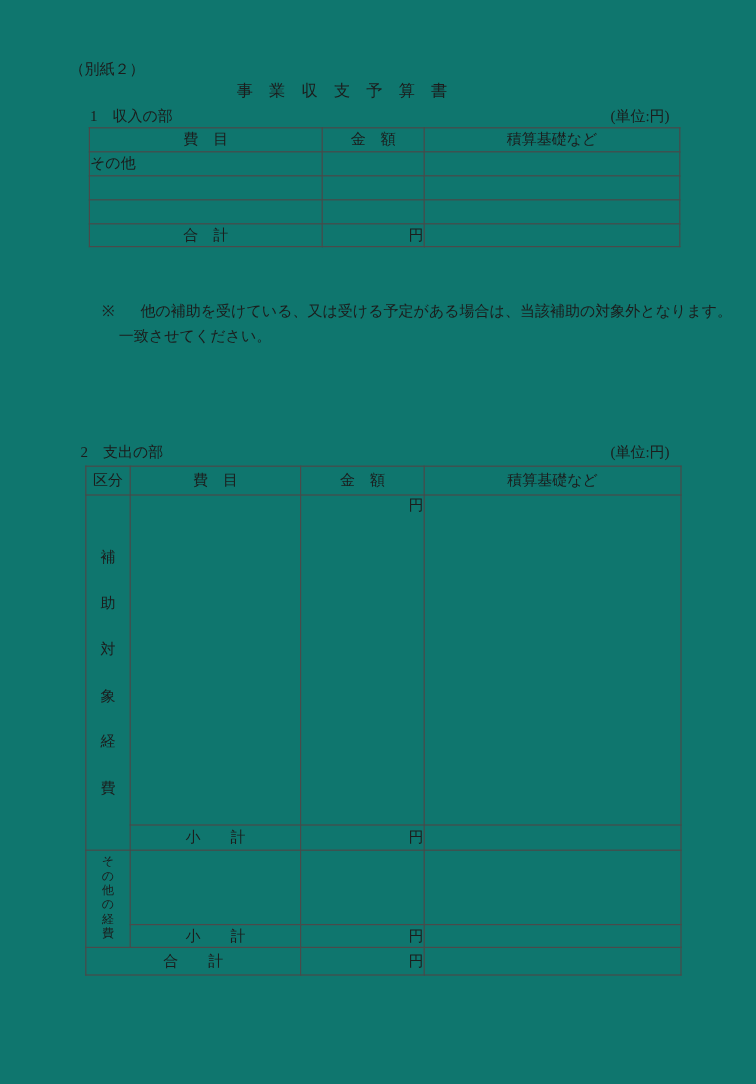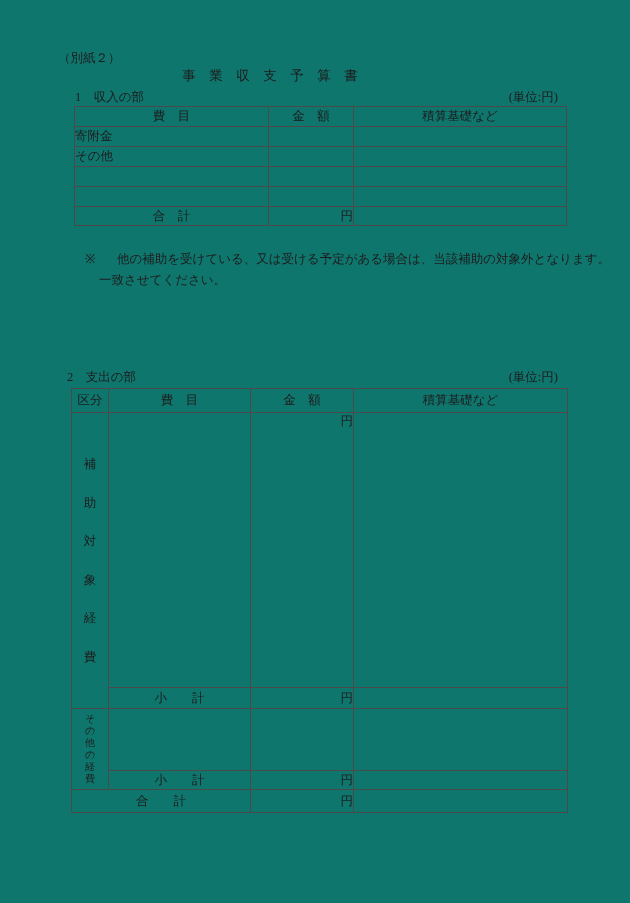--- a/index.html
+++ b/index.html
@@ -7,21 +7,21 @@
     position: relative;
     width: 630px; height: 903px;
     background: #0f766e;
     color: #1c1c1c;
     font-family: "Liberation Serif", "DejaVu Serif", serif;
     overflow: hidden;
   }
   .abs { position: absolute; }
 
   .attachment-label { left:58px; top:50px; font-size:12.5px; }
-  .doc-title { left:1px; top:67px; width:538px; text-align:center; font-size:13.5px; }
+  .doc-title { left:16px; top:67px; width:538px; text-align:center; font-size:13.5px; }
 
   .sec-heading { font-size:12.5px; }
   .unit-label { font-size:12.5px; }
   .income-heading { left:75px; top:89px; }
   .income-unit { right:72px; top:89px; }
   .expense-heading { left:67px; top:369px; }
   .expense-unit { right:72px; top:369px; }
 
   table.sheet {
     position:absolute;
@@ -73,25 +73,20 @@
     <colgroup>
         <col style="width:194px">
         <col style="width:85px">
         <col style="width:213px">
       </colgroup>
     <tbody>
         <tr style="height:20px">
       <th class="c">費　目</th>
       <th class="c">金　額</th>
       <th class="c">積算基礎など</th>
-    </tr>
-    <tr style="height:20px">
-      <td class="item">寄附金</td>
-      <td class="amt"></td>
-      <td class="item"></td>
     </tr>
     <tr style="height:20px">
       <td class="item">その他</td>
       <td class="amt"></td>
       <td class="item"></td>
     </tr>
     <tr style="height:20px">
       <td class="item"></td>
       <td class="amt"></td>
       <td class="item"></td>

